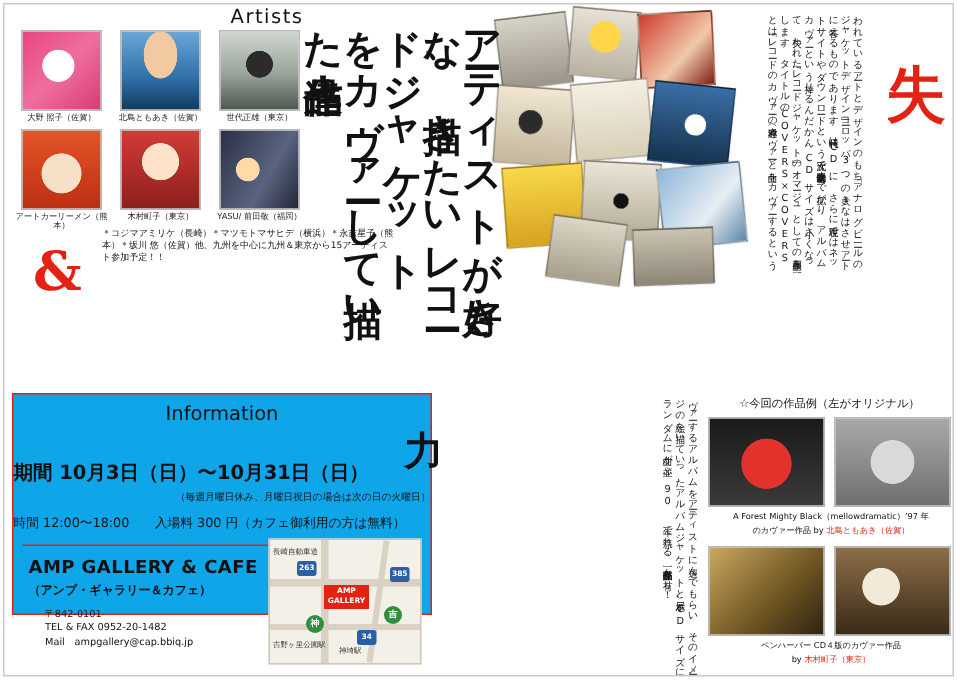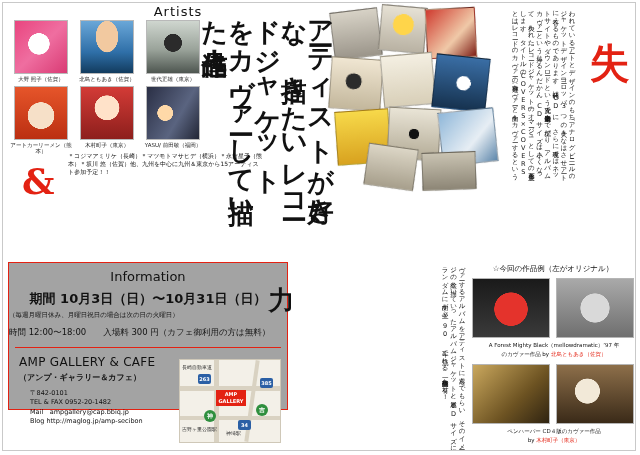--- a/index.html
+++ b/index.html
@@ -119,33 +119,33 @@
     color:#ffffff;font-family:"DejaVu Serif","Liberation Serif",serif;
     font-weight:bold;font-size:62px;letter-spacing:-2px;white-space:nowrap;
     line-height:70px;
   }
   .band-in span{display:inline-block;}
   .band-c2{color:#9fc2e6;}
 
   
   .infobox{
     position:absolute;left:8px;top:262px;width:280px;height:148px;
-    border:1.5px solid #e32213;box-sizing:border-box;background:#a3a3a3;
+    border:1.5px solid #e32213;box-sizing:border-box;background:#0ea5e9;
   }
   .info-title{text-align:center;font-size:13px;color:#111;margin-top:6px;}
   .info-dates{
-    text-align:center;font-size:13px;font-weight:bold;color:#111;margin-top:6px;
-  }
-  .info-sub{text-align:left;font-size:6.5px;color:#111;margin-top:3px;}
+    text-align:left;font-size:13px;font-weight:bold;color:#111;margin-top:22px;
+  }
+  .info-sub{text-align:right;font-size:6.5px;color:#111;margin-top:3px;}
   .info-time{
     text-align:left;font-size:8.5px;color:#111;margin-top:7px;
   }
   .divider{height:1px;background:#e32213;margin:8px 6px 0 6px;}
   .venue{
-    margin:7px 0 0 10px;font-size:12px;font-weight:normal;color:#111;letter-spacing:.3px;
+    margin:7px 0 0 10px;font-size:12px;font-weight:bold;color:#111;letter-spacing:.3px;
   }
   .venue-sub{margin:3px 0 0 10px;font-size:8px;color:#111;font-weight:bold;}
   .addr{margin:6px 0 0 21px;font-size:6.5px;line-height:1.45;color:#111;}
 
   
   .map{
     position:absolute;right:6px;top:96px;width:100px;height:82px;
     background:#f3f0e8;border:1px solid #cfc8b8;overflow:hidden;
   }
   .road{position:absolute;background:#d9d2c2;}
@@ -258,21 +258,20 @@
     <div class="info-dates">期間 10月3日（日）〜10月31日（日）</div>
     <div class="info-sub">（毎週月曜日休み、月曜日祝日の場合は次の日の火曜日）</div>
     <div class="info-time">時間 12:00〜18:00　　入場料 300 円（カフェ御利用の方は無料）</div>
     <div class="divider"></div>
     <div class="venue">AMP GALLERY &amp; CAFE</div>
     <div class="venue-sub">（アンプ・ギャラリー＆カフェ）</div>
     <div class="addr">
       <div>〒842-0101</div>
       <div>TEL &amp; FAX  0952-20-1482</div>
       <div>Mail　ampgallery@cap.bbiq.jp</div>
-      <div>Blog  http://maglog.jp/amp-secibon</div>
     </div>
 
     <div class="map">
       <div class="road r1"></div>
       <div class="road r2"></div>
       <div class="road r3"></div>
       <div class="road r4"></div>
       <div class="mamp">AMP<br>GALLERY</div>
       <div class="mshield" style="left:18px;top:14px;">263</div>
       <div class="mshield" style="left:58px;top:60px;">34</div>

